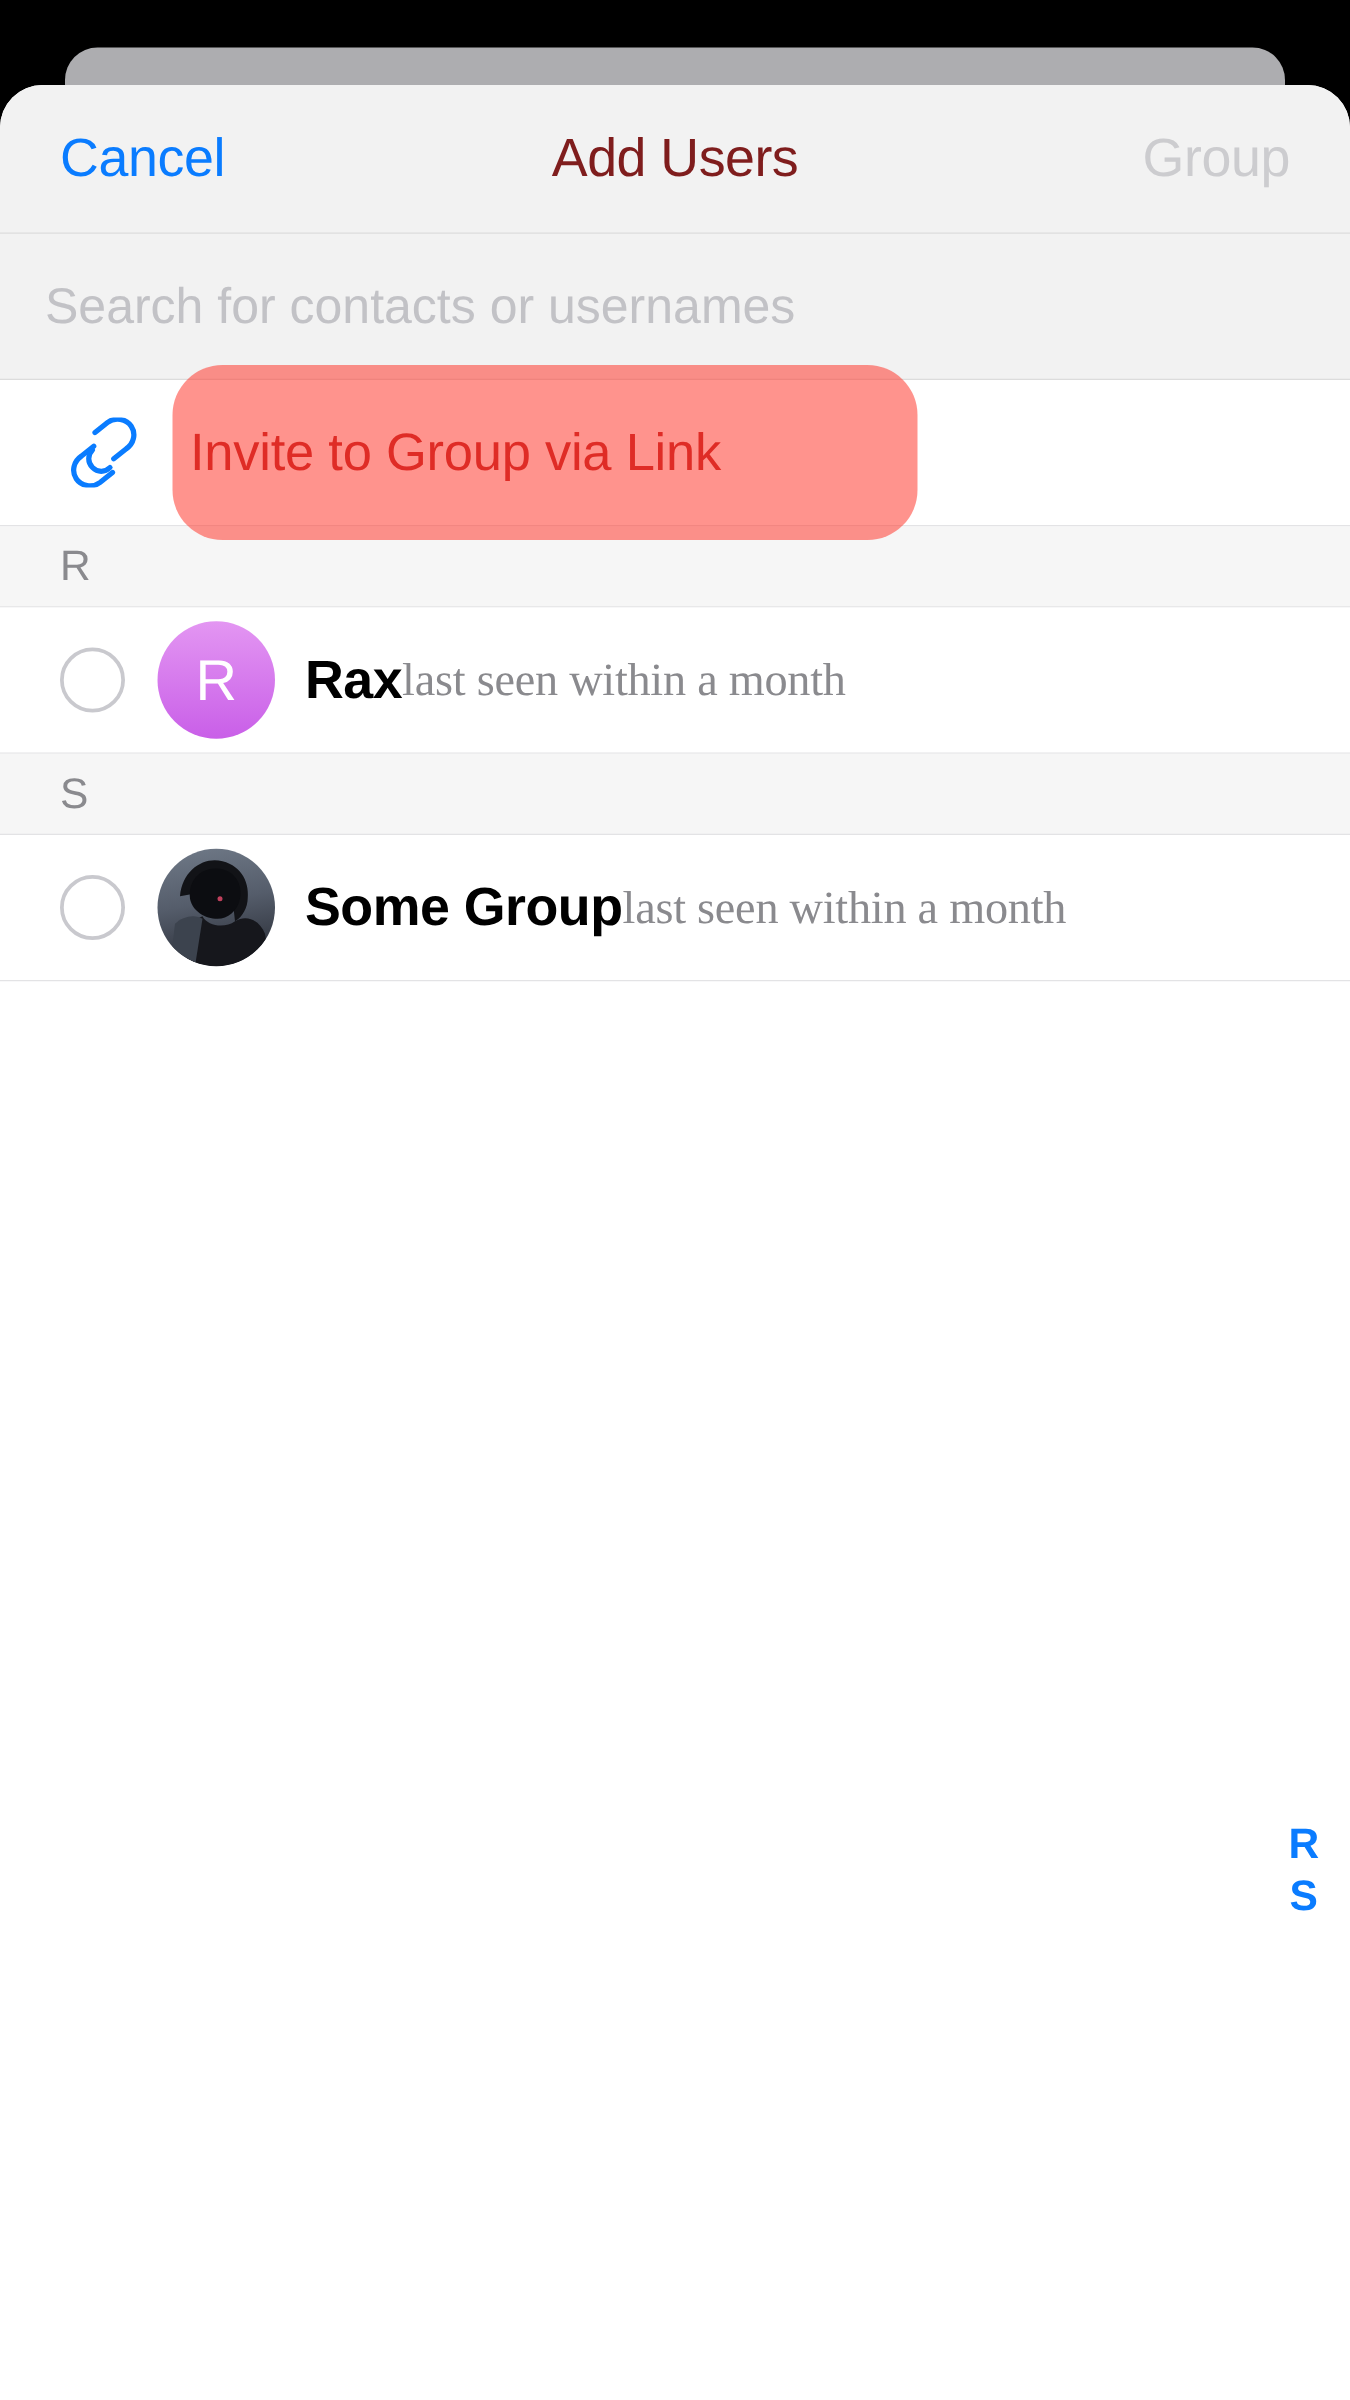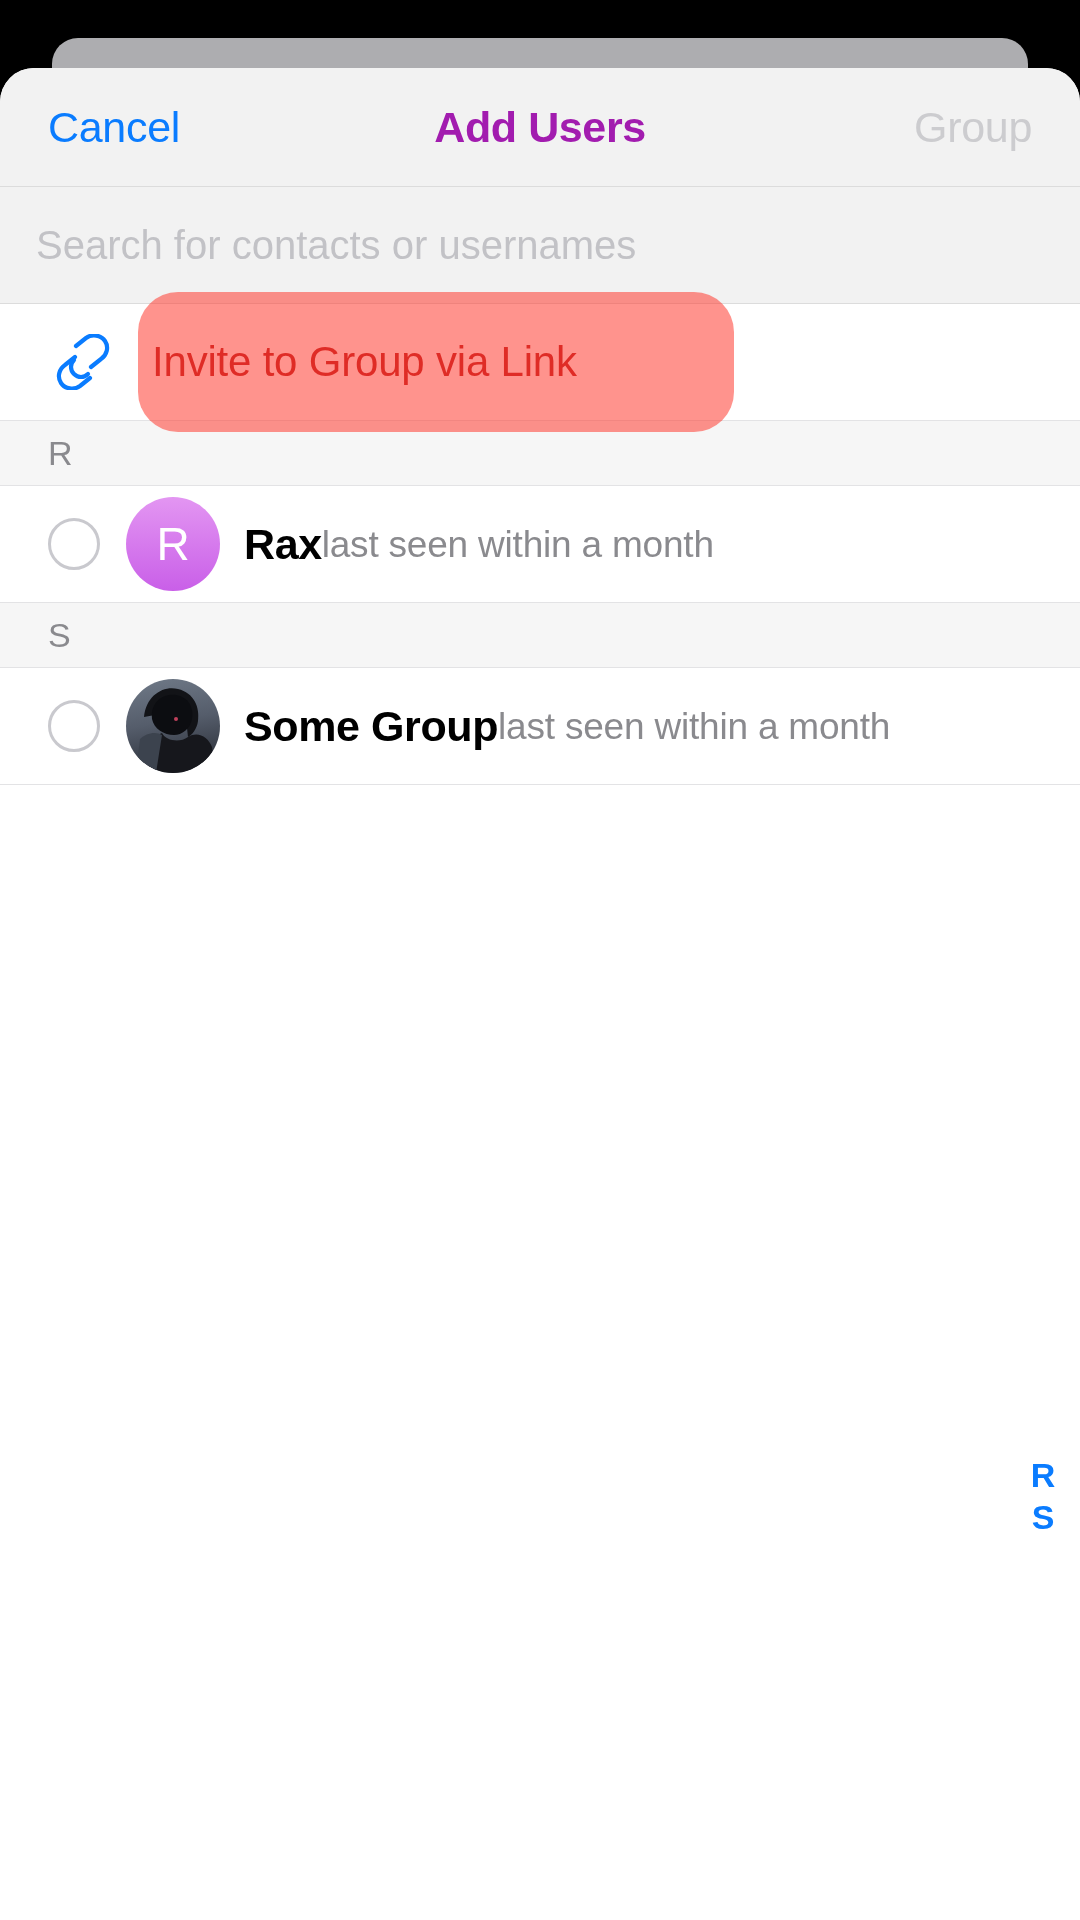--- a/index.html
+++ b/index.html
@@ -40,21 +40,21 @@
   }
   .nav-cancel{
     position:absolute; left:48px; top:0; height:119px;
     display:flex; align-items:center;
     font-size:43px; color:#0a7cff; letter-spacing:-0.3px;
     cursor:pointer;
   }
   .nav-title{
     position:absolute; left:0; right:0; top:0; height:119px;
     display:flex; align-items:center; justify-content:center;
-    font-size:43px; font-weight:700; color:#a21caf; letter-spacing:-0.4px;
+    font-size:43px; font-weight:400; color:#7f1d1d; letter-spacing:-0.4px;
   }
   .nav-done{
     position:absolute; right:48px; top:0; height:119px;
     display:flex; align-items:center;
     font-size:43px; color:#cccccf; letter-spacing:-0.3px;
     cursor:default;
   }
 
   
   .searchbar{
@@ -146,21 +146,21 @@
   .contact-text{
     margin-left:24px;
     display:flex; justify-content:center;
   }
   .contact-name{
     font-size:43px; font-weight:700; color:#000000;
     letter-spacing:-0.4px; line-height:1.12;
   }
   .contact-status{
     font-size:37px; color:#8a8a8e;
-    letter-spacing:-0.2px; line-height:1.25; margin-top:2px;
+    letter-spacing:-0.2px; line-height:1.25; margin-top:2px;font-family:Liberation Serif, serif;
   }
 
   
   .alpha-index{
     position:absolute;
     right:14px; top:1150px;
     width:46px;
     display:flex; flex-direction:column; align-items:center;
     cursor:pointer;
   }

